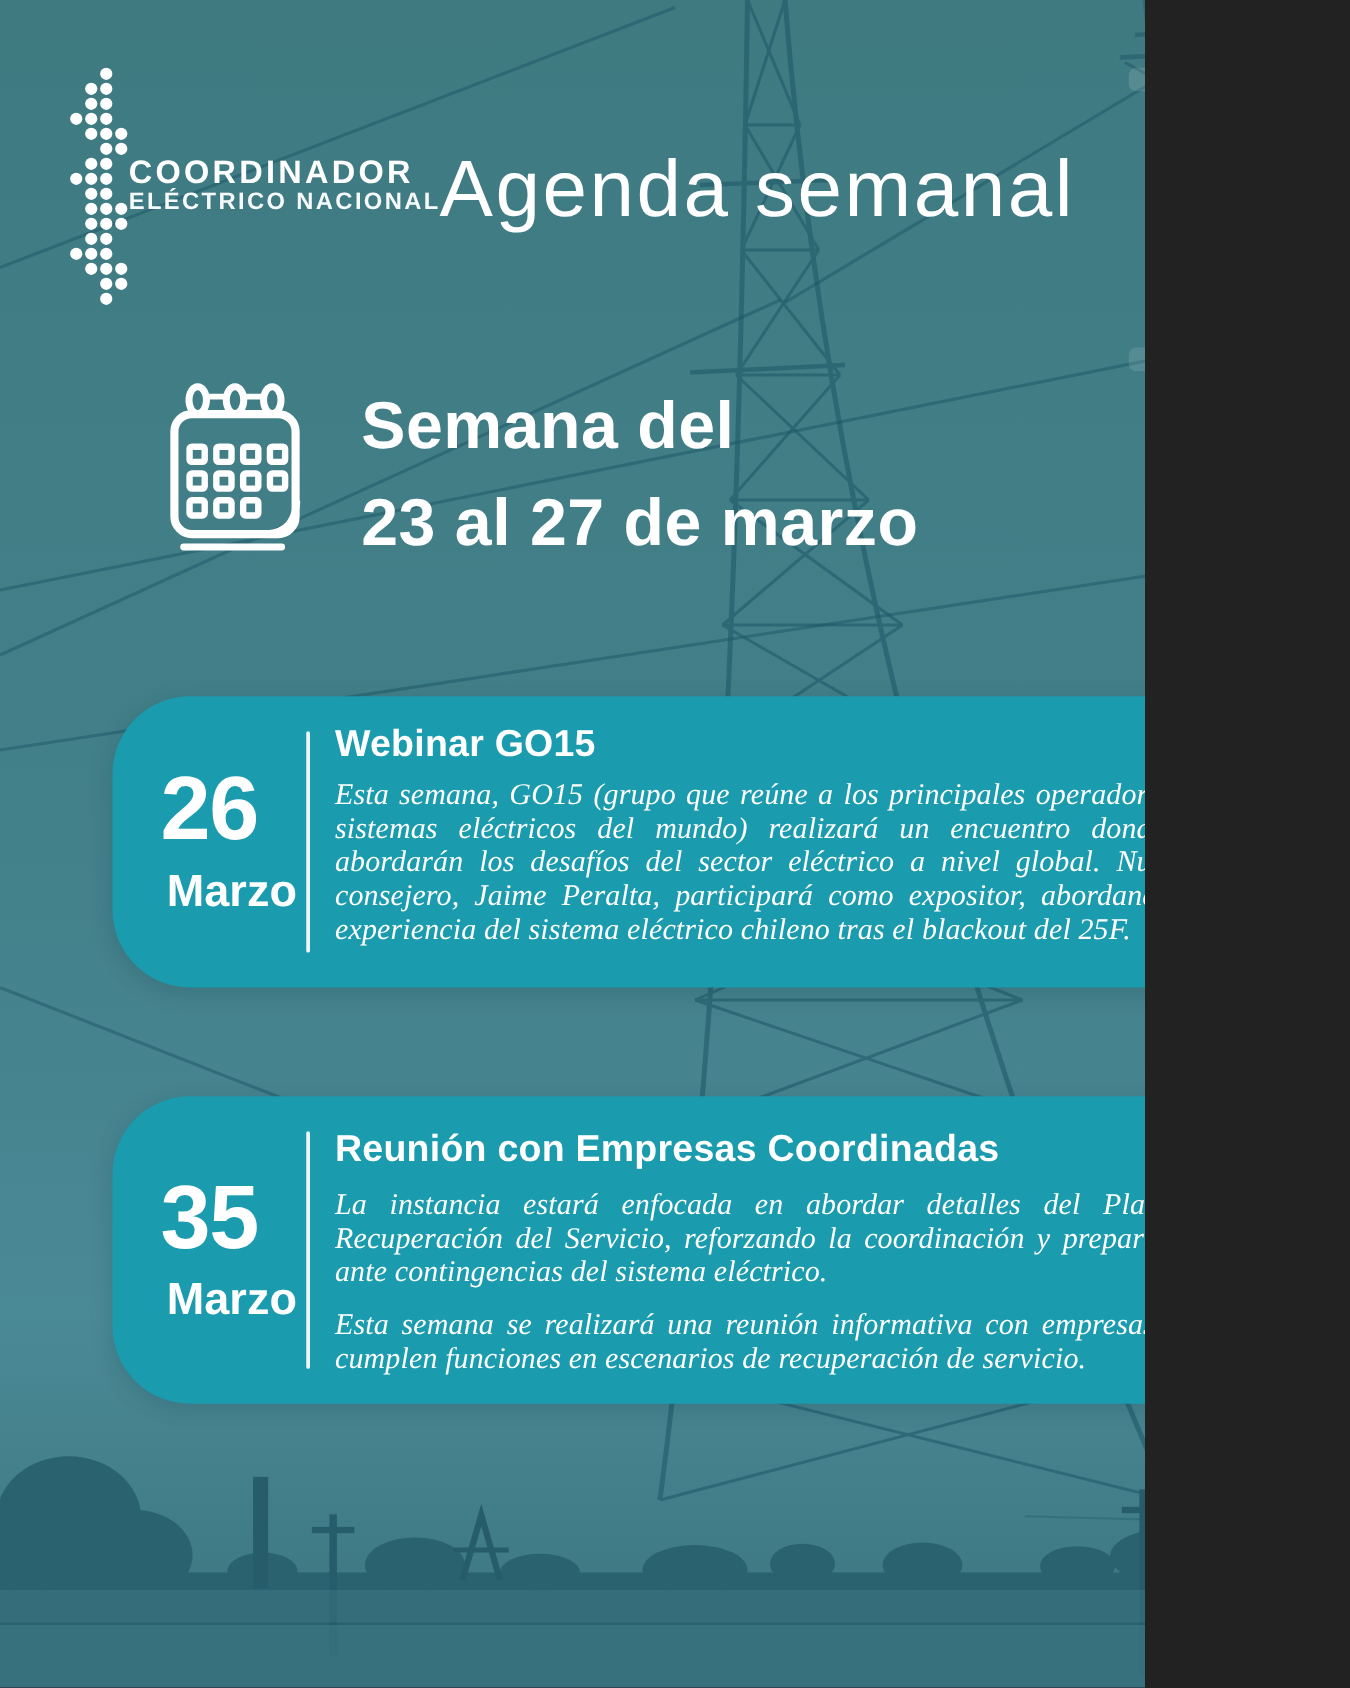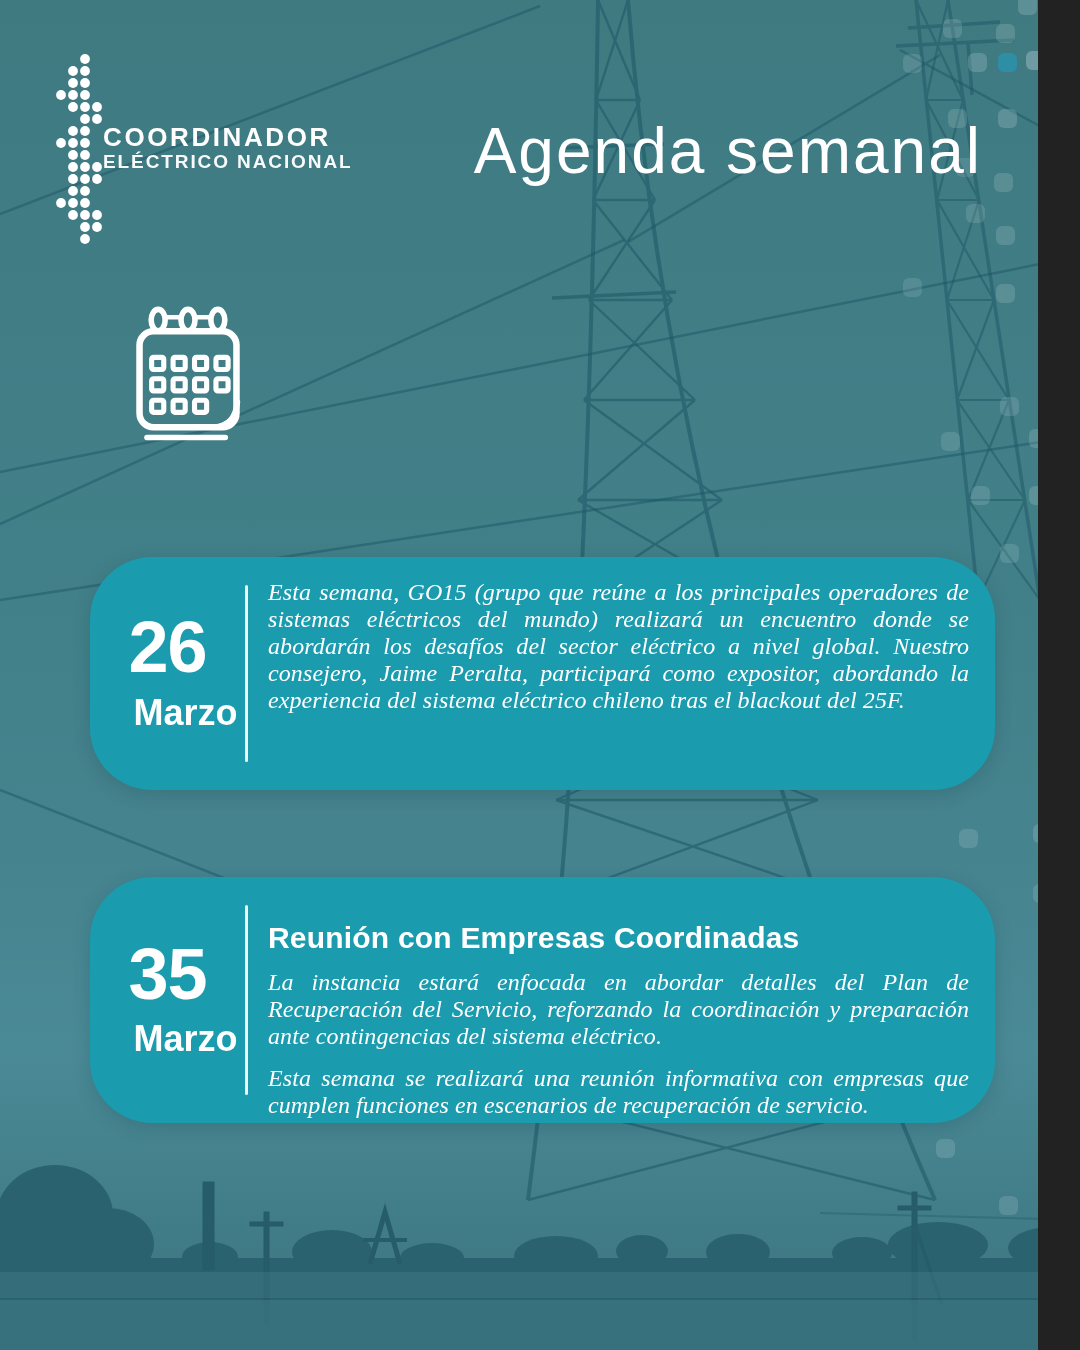--- a/index.html
+++ b/index.html
@@ -1,18 +1,18 @@
 <!DOCTYPE html>
 <html><head>
 <meta charset="utf-8">
 <style>
   html,body{margin:0;padding:0;background:#222;}
   .canvas{
     position:relative;
-    width:1038px;height:1350px;
+    width:916px;height:1350px;
     overflow:hidden;
     background:linear-gradient(180deg,#3f7a81 0%,#428089 45%,#45838e 62%,#4a8a96 78%,#3f7a85 93%,#3c7782 100%);
     font-family:"Liberation Sans",sans-serif;
     color:#fff;
   }
   .layer{position:absolute;inset:0;}
   
   .logo-dots{position:absolute;left:55px;top:54px;}
   .logo-text{position:absolute;left:103px;top:124px;line-height:1;}
   .logo-line1{font-size:26px;font-weight:800;letter-spacing:2.6px;}
@@ -38,21 +38,21 @@
   .card-1{top:557px;height:233px;}
   .card-2{top:877px;height:246px;}
   .day-col{
     flex:0 0 155px;display:flex;flex-direction:column;
     align-items:center;justify-content:center;text-align:right;
   }
   .day-number{font-size:72px;font-weight:800;line-height:.95;letter-spacing:-1px;}
   .day-month{font-size:36px;font-weight:700;margin-top:10px;margin-left:36px;}
   .vdivider{width:3px;border-radius:2px;background:rgba(255,255,255,.92);margin:28px 0;}
   .card-content{flex:1;padding:22px 26px 0 20px;}
-  .card-2 .card-content{padding-top:44px;}
+  .card-2 .card-content{padding-top:26px;}
   .event-title{margin:0 0 9px 0;font-size:30px;font-weight:800;letter-spacing:.2px;line-height:1.15;}
   .card-2 .event-title{margin-bottom:13px;}
   .event-par{
     margin:0;font-size:24px;font-style:italic;font-weight:500;
     line-height:1.13;text-align:justify;letter-spacing:.1px;font-family:Liberation Serif, serif;
   }
   .event-par + .event-par{margin-top:15px;}
 </style>
 </head>
 <body>
@@ -226,29 +226,34 @@
           <rect x="43" y="78" width="13" height="13" rx="2"></rect>
           <rect x="66" y="78" width="13" height="13" rx="2"></rect>
           <rect x="89" y="78" width="13" height="13" rx="2"></rect>
           <rect x="20" y="101" width="13" height="13" rx="2"></rect>
           <rect x="43" y="101" width="13" height="13" rx="2"></rect>
           <rect x="66" y="101" width="13" height="13" rx="2"></rect>
         </g>
         <path d="M86,130 C104,128 110,119 112,103" stroke-width="6"></path>
       </g>
     </svg>
+    <div class="week-text">
+      <div class="week-line1">Semana del</div>
+      <div class="week-line2">23 al 27 de marzo</div>
+    </div>
   </section>
 
   <article class="card card-1">
     <div class="day-col">
       <div class="day-number">26</div>
       <div class="day-month">Marzo</div>
     </div>
     <div class="vdivider"></div>
     <div class="card-content">
+      <h2 class="event-title">Webinar GO15</h2>
       <p class="event-par">Esta semana, GO15 (grupo que reúne a los principales operadores de sistemas eléctricos del mundo) realizará un encuentro donde se abordarán los desafíos del sector eléctrico a nivel global. Nuestro consejero, Jaime Peralta, participará como expositor, abordando la experiencia del sistema eléctrico chileno tras el blackout del 25F.</p>
     </div>
   </article>
 
   <article class="card card-2">
     <div class="day-col">
       <div class="day-number">35</div>
       <div class="day-month">Marzo</div>
     </div>
     <div class="vdivider"></div>

